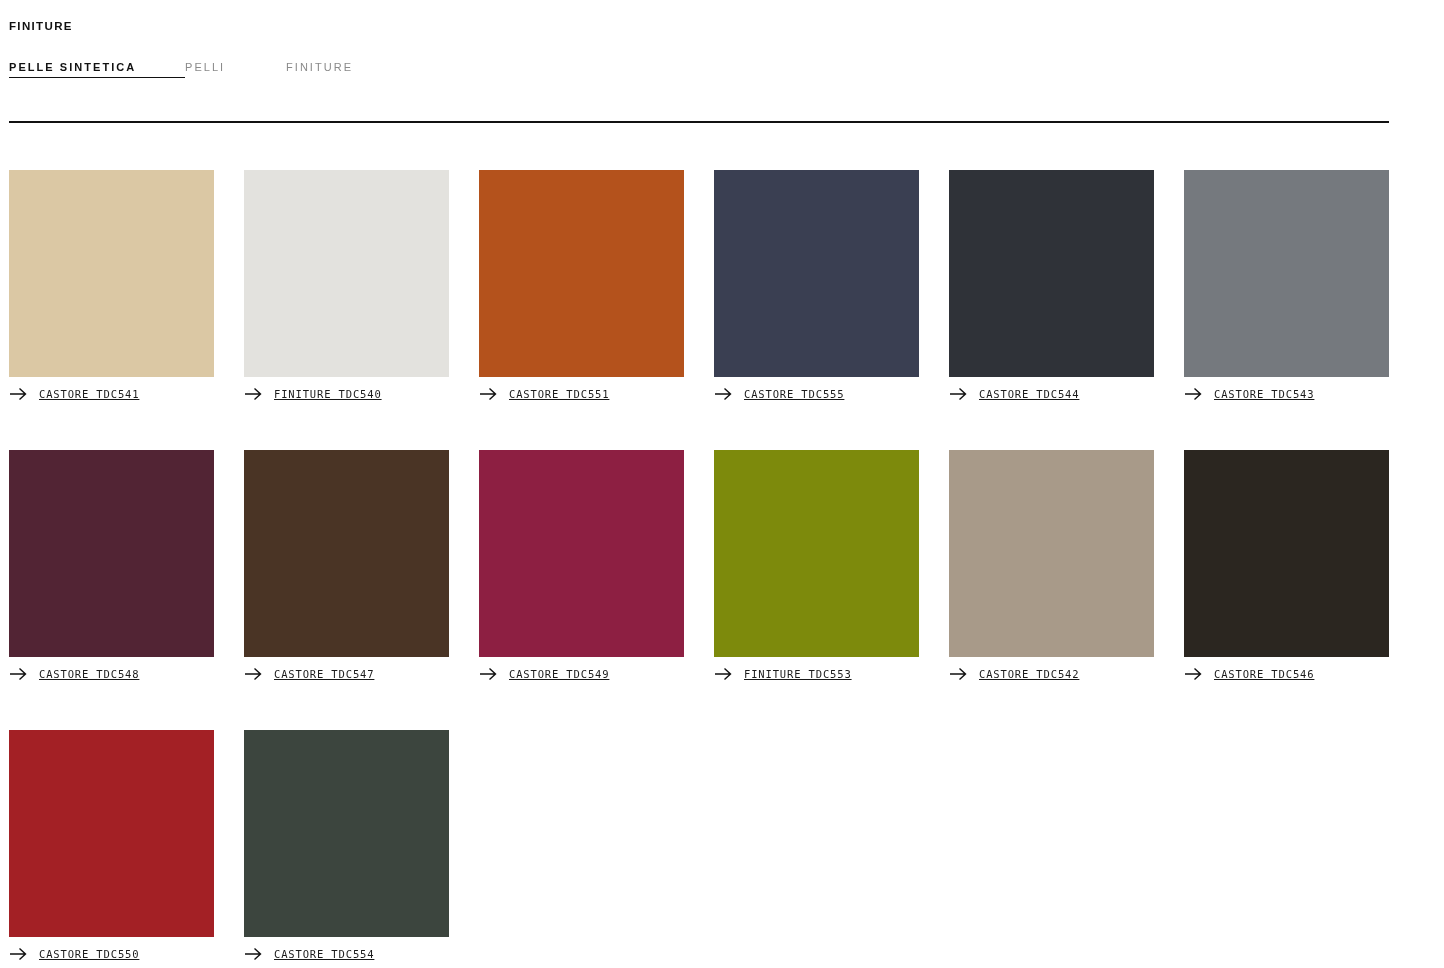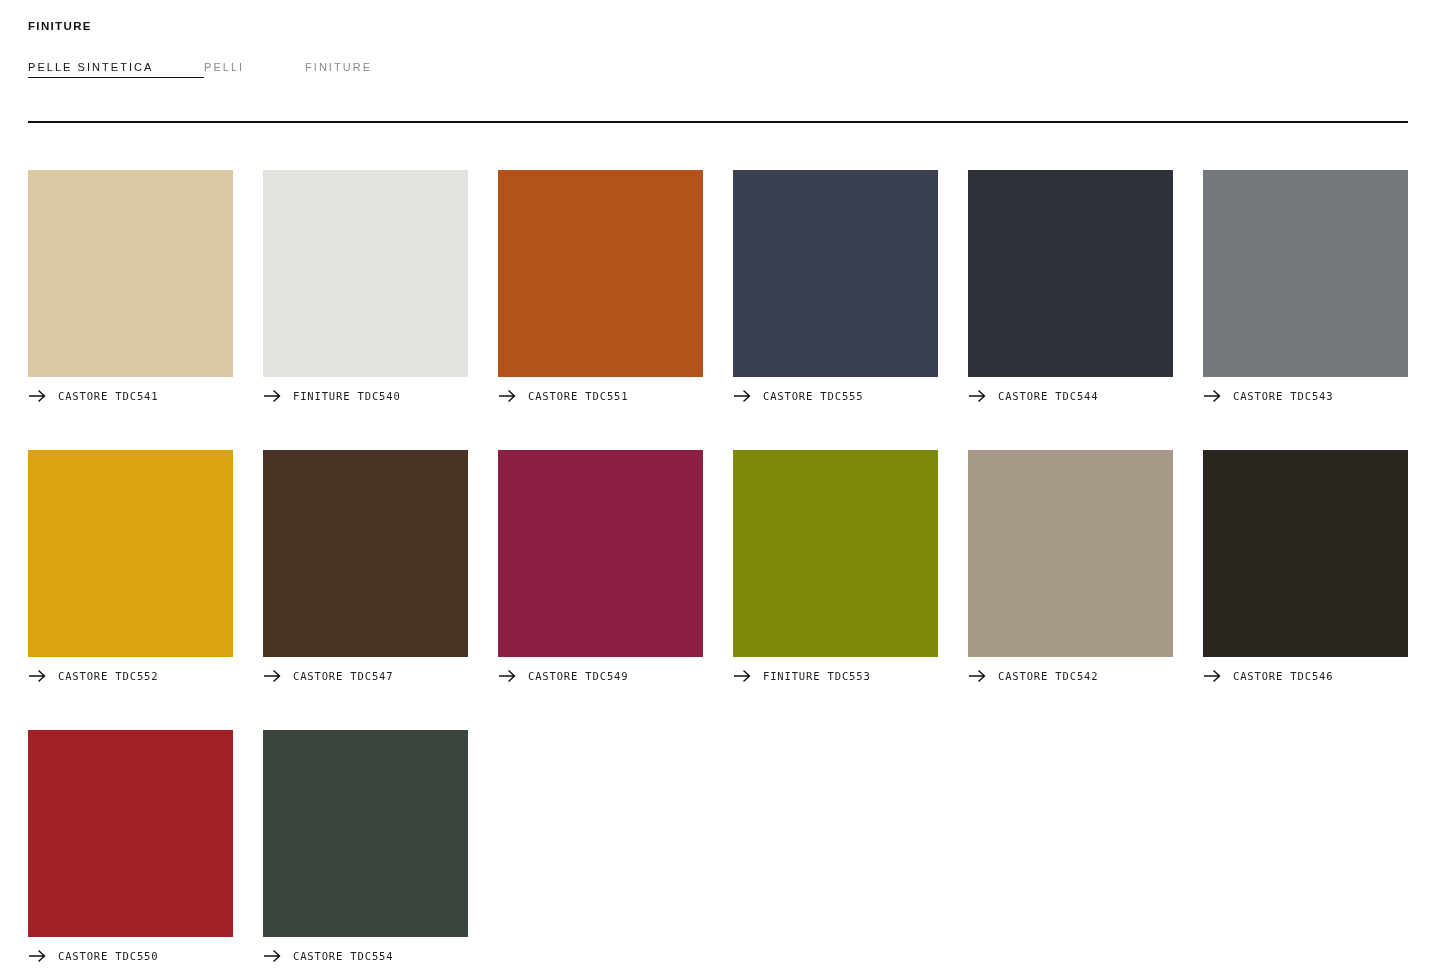--- a/index.html
+++ b/index.html
@@ -13,21 +13,21 @@
     font-family: "Liberation Sans", sans-serif;
     color: #1a1a1a;
     overflow: hidden;
   }
 
   .page {
     position: relative;
     width: 1245px;
     height: 968px;
     box-sizing: border-box;
-    padding: 0 28px;
+    padding: 0 9px;
   }
 
   
   .page-title {
     font-family: "Liberation Sans", sans-serif;
     font-size: 11.5px;
     font-weight: 700;
     letter-spacing: 1.35px;
     color: #111111;
     padding-top: 19px;
@@ -47,21 +47,21 @@
     line-height: 14px;
     white-space: nowrap;
     background: none;
     border: 0;
     padding: 0;
     margin: 0;
     font-family: "Liberation Sans", sans-serif;
     cursor: pointer;
     text-align: left;
   }
-  .tab-0 { width: 176px; }
+  .tab-0 { width: 176px; font-weight: bold; }
   .tab-1 { width: 101px; }
   .tab-2 { width: 120px; }
 
   .tab.is-active {
     color: #111111;
     border-bottom: 1px solid #111111;
     padding-bottom: 3px;
   }
   .tab.is-inactive {
     color: #8a8a8a;
@@ -87,23 +87,24 @@
     width: 205px;
     cursor: pointer;
   }
   .swatch-chip {
     width: 205px;
     height: 207px;
     display: block;
   }
   .swatch-meta {
     display: flex;
-    align-items: flex-end;
+    align-items: flex-start;
     margin-top: 10px;
     height: 16px;
+    text-decoration: underline;
   }
   .arrow-icon {
     width: 18px;
     height: 14px;
     flex: 0 0 18px;
     display: block;
     margin-right: 12px;
   }
   .swatch-label {
     font-family: "DejaVu Sans Mono", monospace;
@@ -184,30 +185,30 @@
     <div class="swatch-card">
       <span class="swatch-chip" style="background-color: rgb(117, 121, 126);"></span>
       <div class="swatch-meta">
         <svg class="arrow-icon" viewBox="0 0 18 14" fill="none" xmlns="http://www.w3.org/2000/svg">
           <path d="M1 7h15M10.5 1.5L16.5 7l-6 5.5" stroke="#111111" stroke-width="1.4" fill="none"></path>
         </svg>
         <span class="swatch-label">CASTORE TDC543</span>
       </div>
     </div>
 
-
-    <div class="swatch-card">
-      <span class="swatch-chip" style="background-color: rgb(220, 162, 17);"></span>
-      <div class="swatch-meta">
-        <svg class="arrow-icon" viewBox="0 0 18 14" fill="none" xmlns="http://www.w3.org/2000/svg">
-          <path d="M1 7h15M10.5 1.5L16.5 7l-6 5.5" stroke="#111111" stroke-width="1.4" fill="none"></path>
-        </svg>
-        <span class="swatch-label">CASTORE TDC552</span>
-      </div>
-    </div>
+    <div class="swatch-card">
+      <span class="swatch-chip" style="background-color: rgb(82, 36, 52);"></span>
+      <div class="swatch-meta">
+        <svg class="arrow-icon" viewBox="0 0 18 14" fill="none" xmlns="http://www.w3.org/2000/svg">
+          <path d="M1 7h15M10.5 1.5L16.5 7l-6 5.5" stroke="#111111" stroke-width="1.4" fill="none"></path>
+        </svg>
+        <span class="swatch-label">CASTORE TDC548</span>
+      </div>
+    </div>
+
 
     <div class="swatch-card">
       <span class="swatch-chip" style="background-color: rgb(74, 52, 37);"></span>
       <div class="swatch-meta">
         <svg class="arrow-icon" viewBox="0 0 18 14" fill="none" xmlns="http://www.w3.org/2000/svg">
           <path d="M1 7h15M10.5 1.5L16.5 7l-6 5.5" stroke="#111111" stroke-width="1.4" fill="none"></path>
         </svg>
         <span class="swatch-label">CASTORE TDC547</span>
       </div>
     </div>

